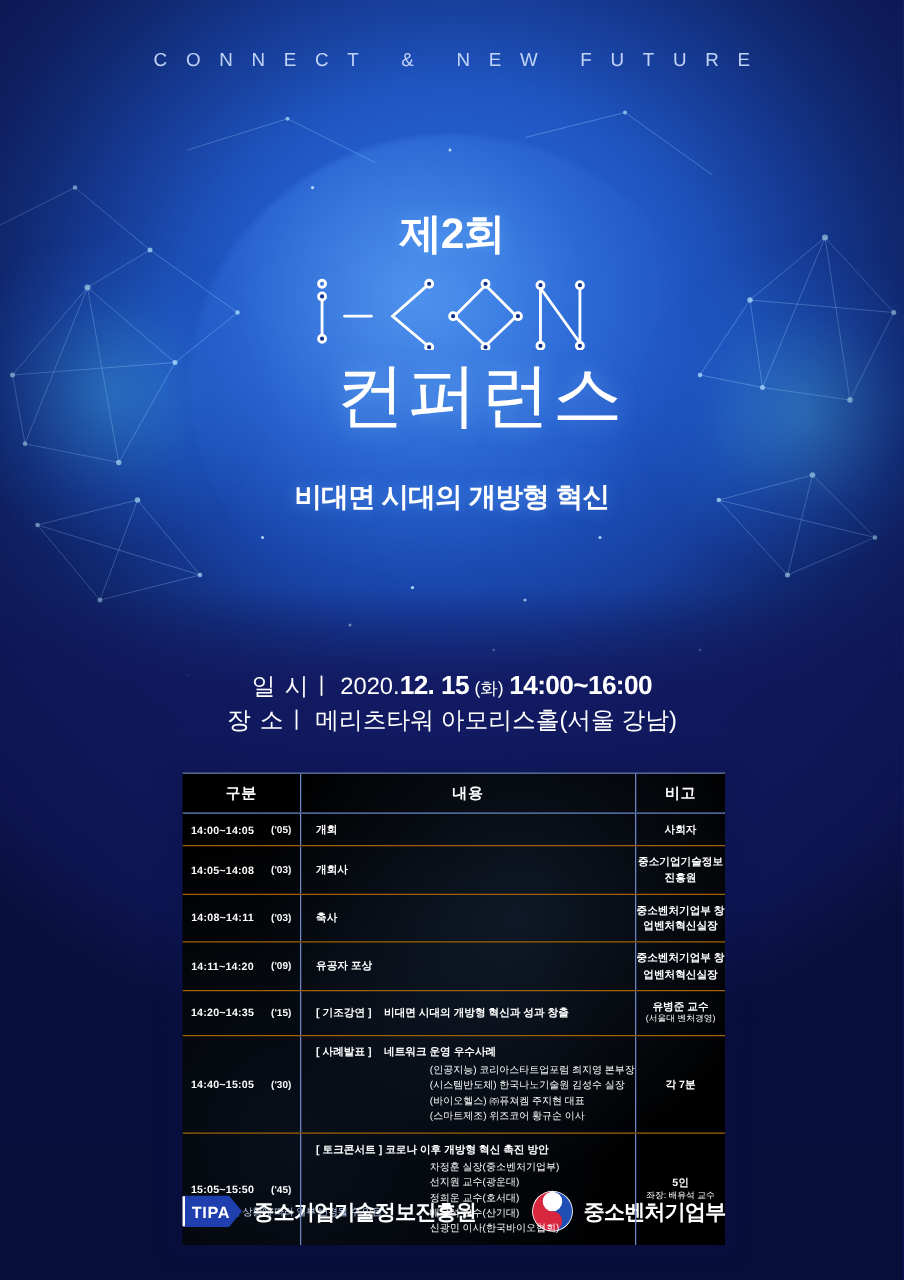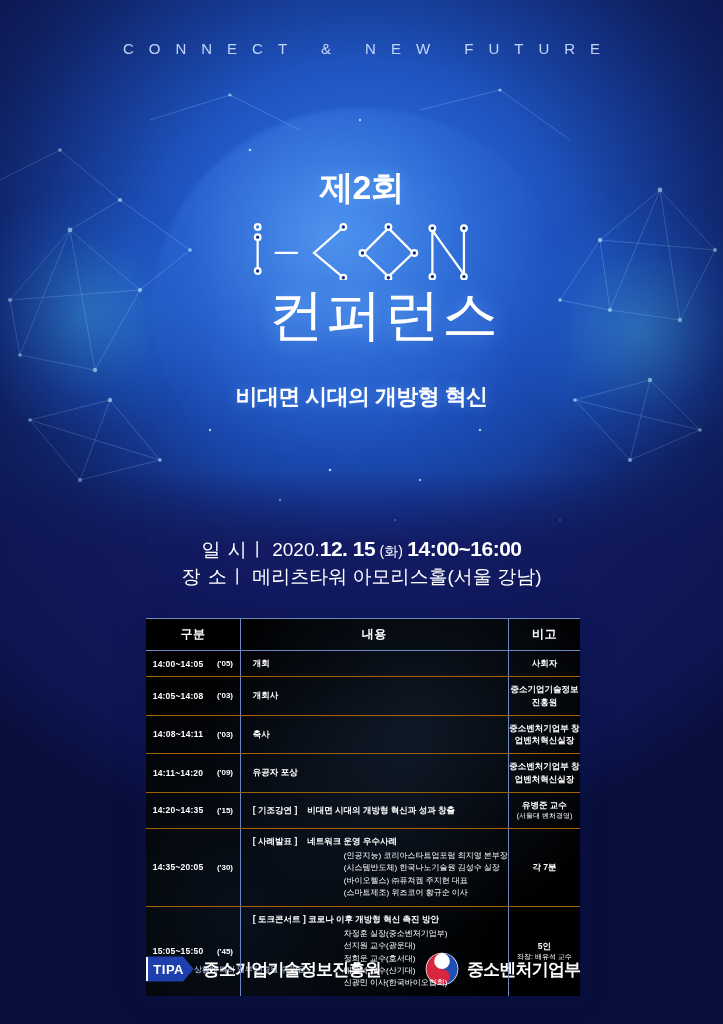--- a/index.html
+++ b/index.html
@@ -479,21 +479,21 @@
           <tr>
             <td class="c-time">14:20~14:35</td>
             <td class="c-dur">('15)</td>
             <td class="c-content col-sep"><span class="tag">[ 기조강연 ]</span> <span>비대면 시대의 개방형 혁신과 성과 창출</span></td>
             <td class="c-remark col-sep">
               <div>유병준 교수</div>
               <div class="small-note">(서울대 벤처경영)</div>
             </td>
           </tr>
           <tr>
-            <td class="c-time">14:35~20:05</td>
+            <td class="c-time">14:40~15:05</td>
             <td class="c-dur">('30)</td>
             <td class="c-content col-sep"><span class="tag">[ 사례발표 ]</span> <span>네트워크 운영 우수사례</span><div class="sub-lines">
                 <div>(인공지능) 코리아스타트업포럼 최지영 본부장</div>
                 <div>(시스템반도체) 한국나노기술원 김성수 실장</div>
                 <div>(바이오헬스) ㈜퓨쳐켐 주지현 대표</div>
                 <div>(스마트제조) 위즈코어 황규순 이사</div>
               </div></td>
             <td class="c-remark col-sep">
               <div>각 7분</div>
             </td>

